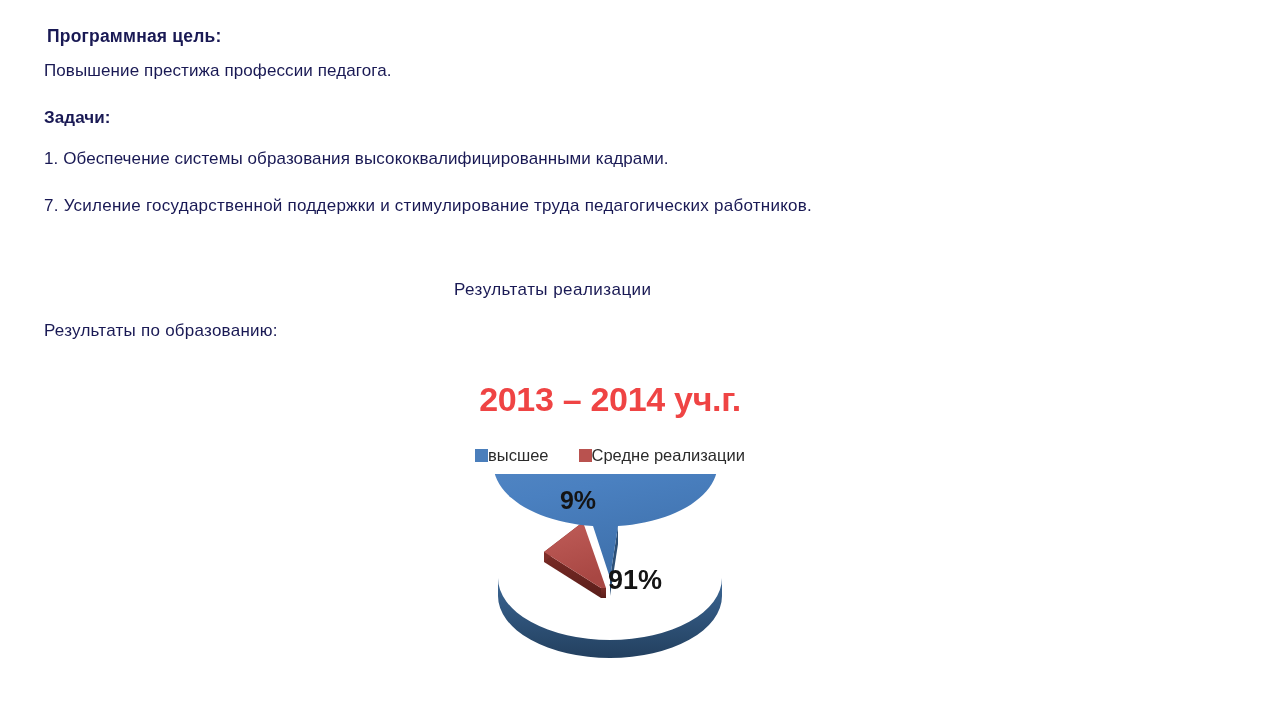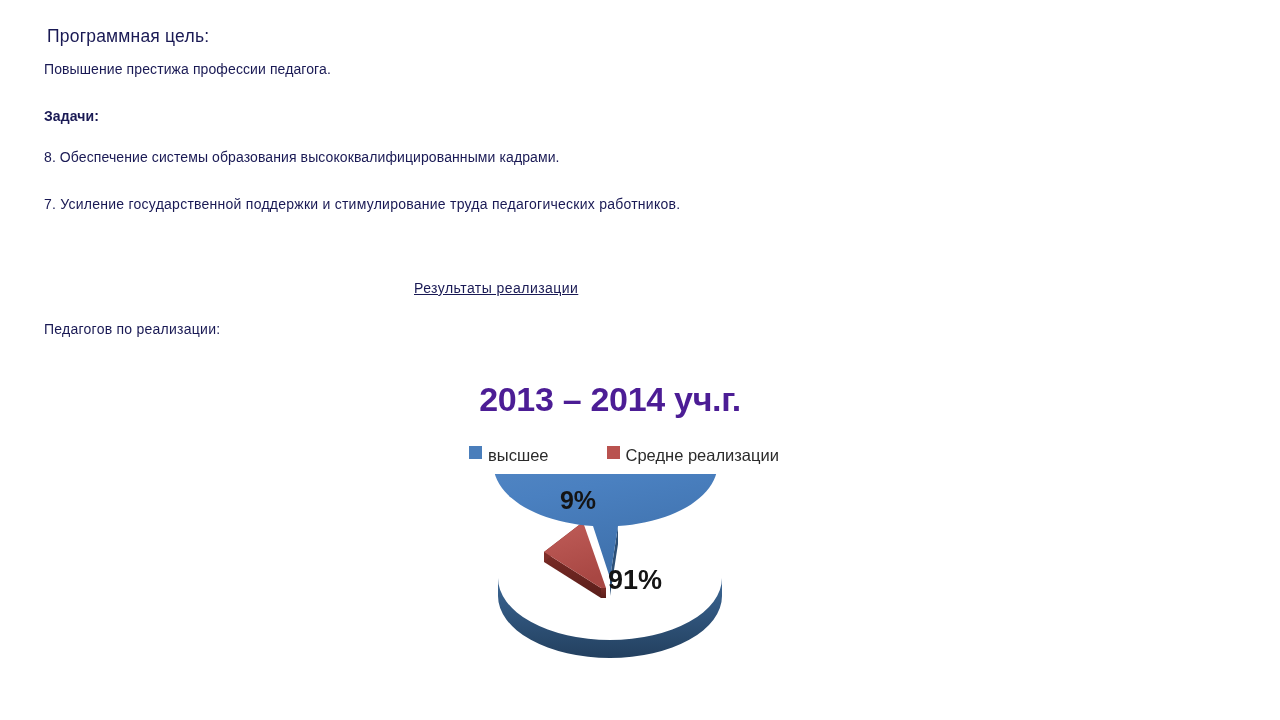--- a/index.html
+++ b/index.html
@@ -27,32 +27,32 @@
   
   .text-block {
     position: absolute;
     left: 0;
     top: 0;
     width: 1280px;
   }
 
   .line {
     color: #191954;
-    font-size: 14px;
+    font-size: 17px;
     line-height: 1.0;
     white-space: nowrap;
     letter-spacing: 0.1px;
   }
 
   .goal-heading {
     position: absolute;
     left: 47px;
     top: 28px;
     font-size: 17.5px;
-    font-weight: normal;
+    font-weight: bold;
     letter-spacing: 0.2px;
   }
 
   .goal-text {
     position: absolute;
     left: 44px;
     top: 62px;
   }
 
   .tasks-heading {
@@ -70,24 +70,23 @@
 
   .task-2 {
     position: absolute;
     left: 44px;
     top: 197px;
     letter-spacing: 0.25px;
   }
 
   .results-heading {
     position: absolute;
-    left: 414px;
+    left: 454px;
     top: 281px;
     letter-spacing: 0.45px;
-    text-decoration: underline;
   }
 
   .edu-label {
     position: absolute;
     left: 44px;
     top: 322px;
     letter-spacing: 0.25px;
   }
 
   
@@ -100,40 +99,38 @@
   }
 
   .chart-title {
     position: absolute;
     left: 0;
     top: 10px;
     width: 420px;
     text-align: center;
     font-size: 34px;
     font-weight: bold;
-    color: #4c1d95;
+    color: #ef4444;
     letter-spacing: -0.3px;
   }
 
   .legend {
     position: absolute;
     left: 0;
     top: 76px;
     width: 420px;
     display: flex;
     justify-content: center;
     align-items: center;
     gap: 30px;
   }
 
   .legend-item {
     display: flex;
-    align-items: flex-start;
-    gap: 6px;
-    margin-left: 28px;
+    align-items: center;
   }
 
   .legend-swatch {
     width: 13px;
     height: 13px;
     display: inline-block;
   }
 
   .legend-swatch.blue  { background: #4a7ebb; }
   .legend-swatch.red   { background: #b9524f; }
@@ -173,27 +170,27 @@
 <div class="slide">
 
   <div class="text-block">
 
     <div class="line goal-heading">Программная цель:</div>
 
     <div class="line goal-text">Повышение престижа профессии педагога.</div>
 
     <div class="line tasks-heading">Задачи:</div>
 
-    <div class="line task-1">8. Обеспечение системы образования высококвалифицированными кадрами.</div>
+    <div class="line task-1">1. Обеспечение системы образования высококвалифицированными кадрами.</div>
 
     <div class="line task-2">7. Усиление государственной поддержки и стимулирование труда педагогических работников.</div>
 
     <div class="line results-heading">Результаты реализации</div>
 
-    <div class="line edu-label">Педагогов по реализации:</div>
+    <div class="line edu-label">Результаты по образованию:</div>
 
   </div>
 
   <div class="chart">
 
     <div class="chart-title">2013 – 2014 уч.г.</div>
 
     <div class="legend">
       <div class="legend-item">
         <span class="legend-swatch blue"></span>

